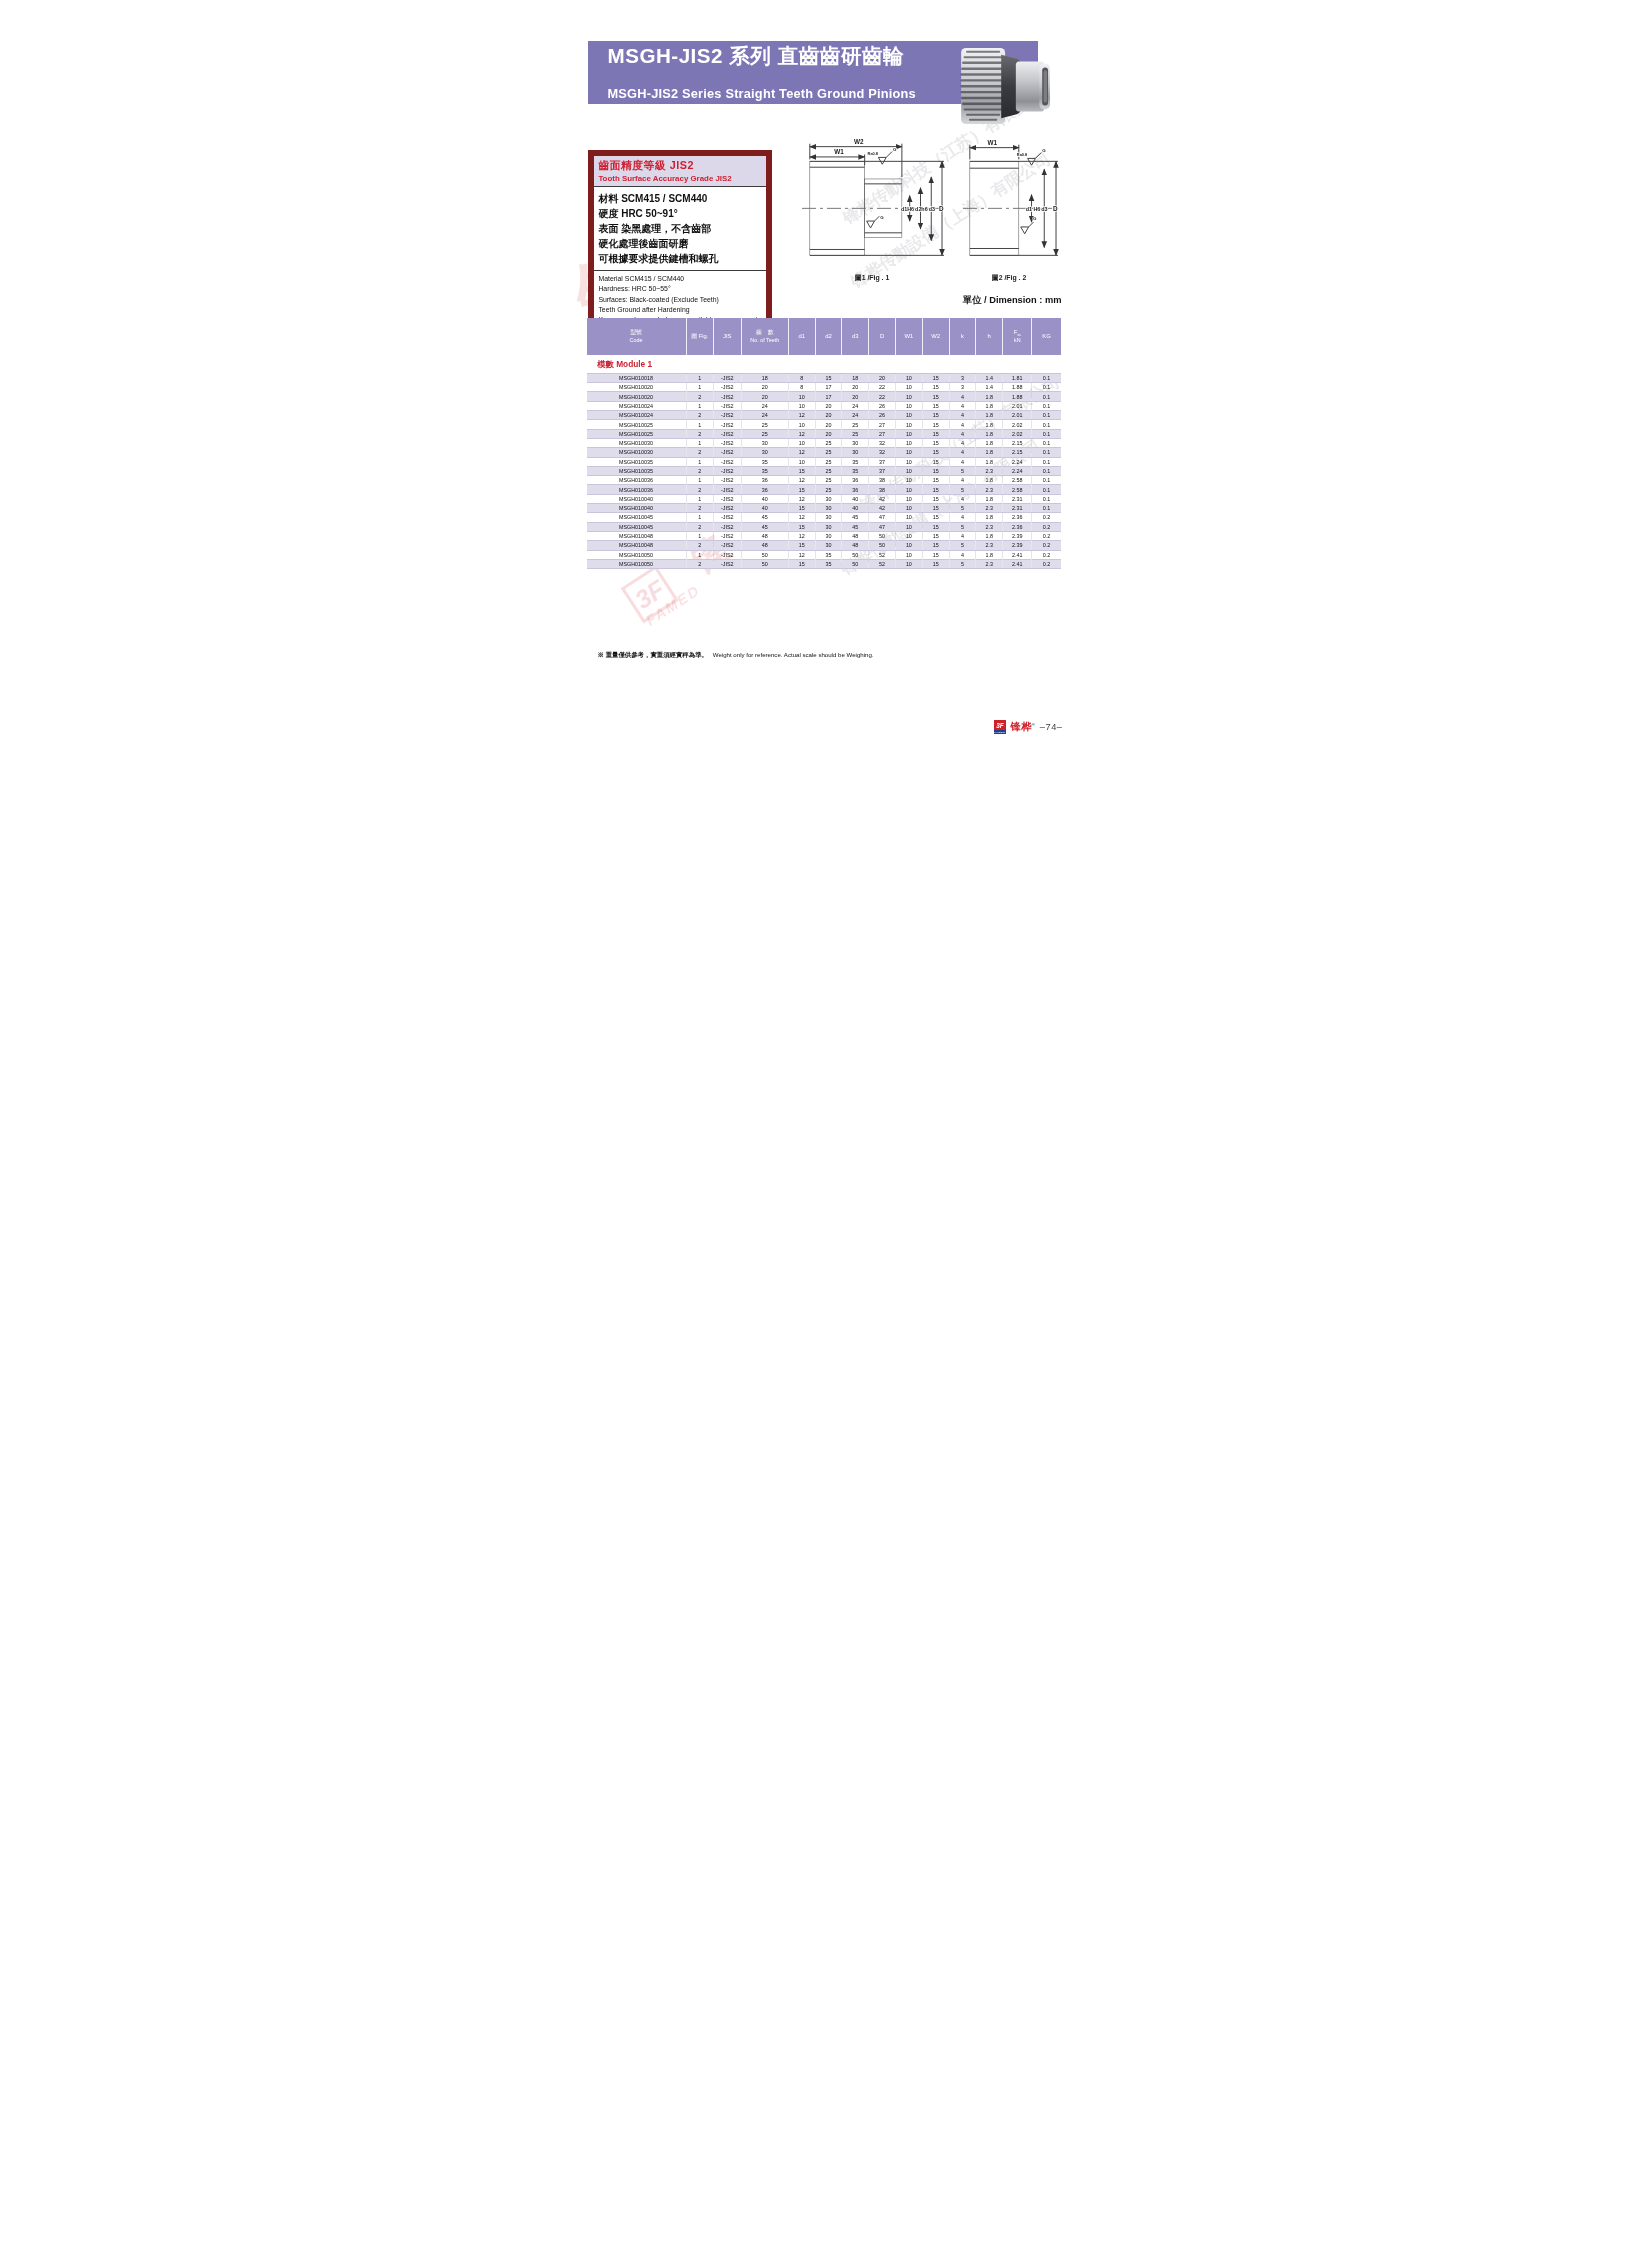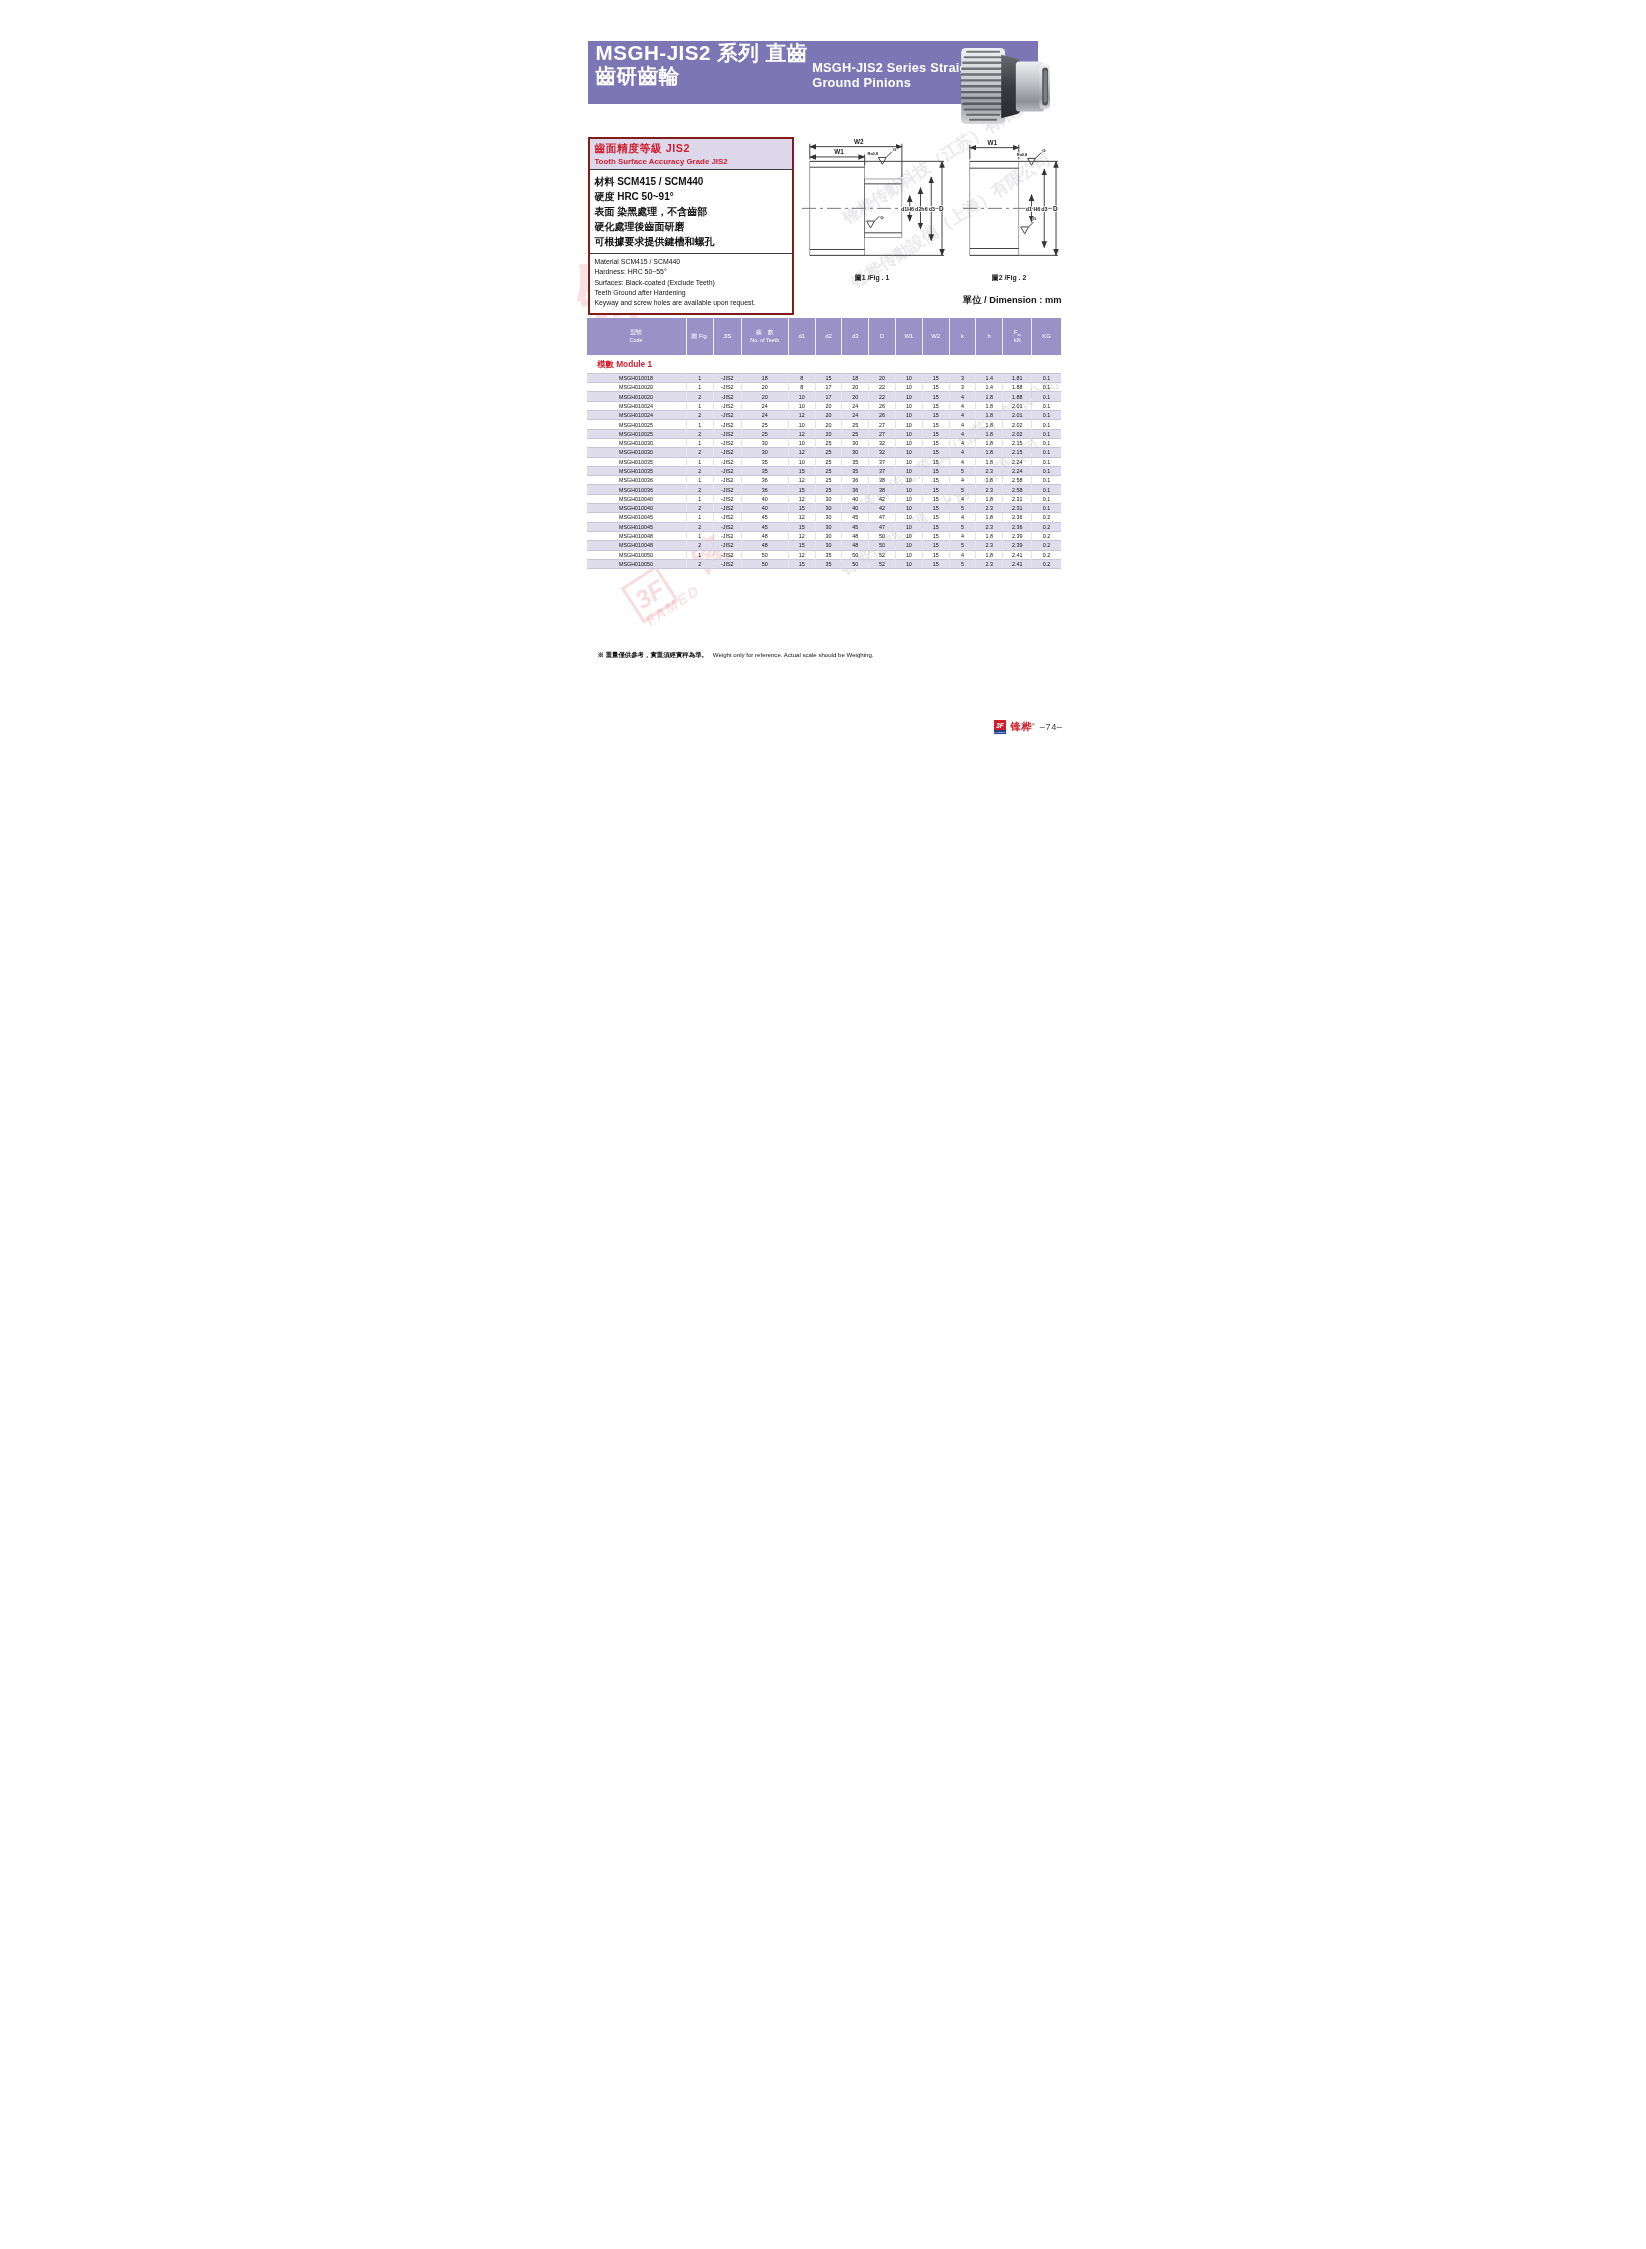--- a/index.html
+++ b/index.html
@@ -2,29 +2,29 @@
 <html style="font-size:7.9px"><head>
 <meta charset="utf-8">
 <style>
   * { margin:0; padding:0; box-sizing:border-box; }
   html,body { background:#ffffff; }
   body { font-family:"Liberation Sans", sans-serif; }
   .page { position:relative; width:549px; height:750px; margin:0 auto; background:#fff; overflow:hidden; }
 
   
   .banner { position:absolute; left:39px; top:41px; width:450px; height:63px;
-            background:#7d76b4; color:#fff; display:flex; 
-            justify-content:center; padding-left:8px; z-index:3; }
+            background:#7d76b4; color:#fff; display:flex; flex-direction:column;
+            justify-content:center; padding-left:20px; z-index:3; }
   .banner .t-cn { font-size:20.6px; font-weight:bold; letter-spacing:0.5px; line-height:1.12; }
   .banner .t-en { font-size:12.8px; font-weight:bold; letter-spacing:0.2px; line-height:1.15; margin-top:20px; }
   .gear-photo { position:absolute; left:410px; top:44px; width:100px; height:84px; z-index:4; }
 
   
-  .info-box { position:absolute; left:39px; top:137px; width:206px; z-index:3;
-              border:2px solid #7f1d1d; background:#fff; }
+  .info-box { position:absolute; left:39px; top:150px; width:184px; z-index:3;
+              border:6px solid #7f1d1d; background:#fff; }
   .info-head { background:#dcd8ea; padding:2.9px 4.9px 3.4px 4.9px; border-bottom:1px solid #3a3a3a; }
   .info-head .ih-cn { color:#cf1f2f; font-size:10.8px; font-weight:bold; letter-spacing:0.5px; }
   .info-head .ih-en { color:#cf1f2f; font-size:7.9px; font-weight:bold; margin-top:1px; }
   .spec-block { padding:3.4px 4.9px 3.9px 4.9px; }
   .spec-block.cn { font-size:10px; font-weight:bold; color:#111; line-height:1.5; }
   .spec-block.en { font-size:6.9px; color:#111; line-height:1.5; border-top:1px solid #3a3a3a; }
 
   
   .fig { position:absolute; z-index:3; }
   .fig1 { left:247px; top:130px; width:153px; }

